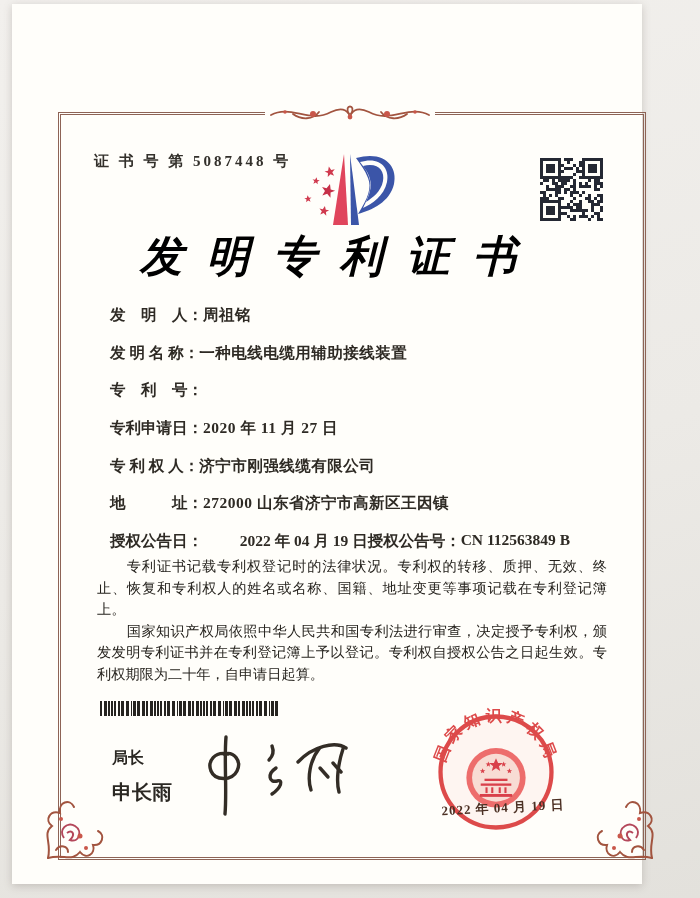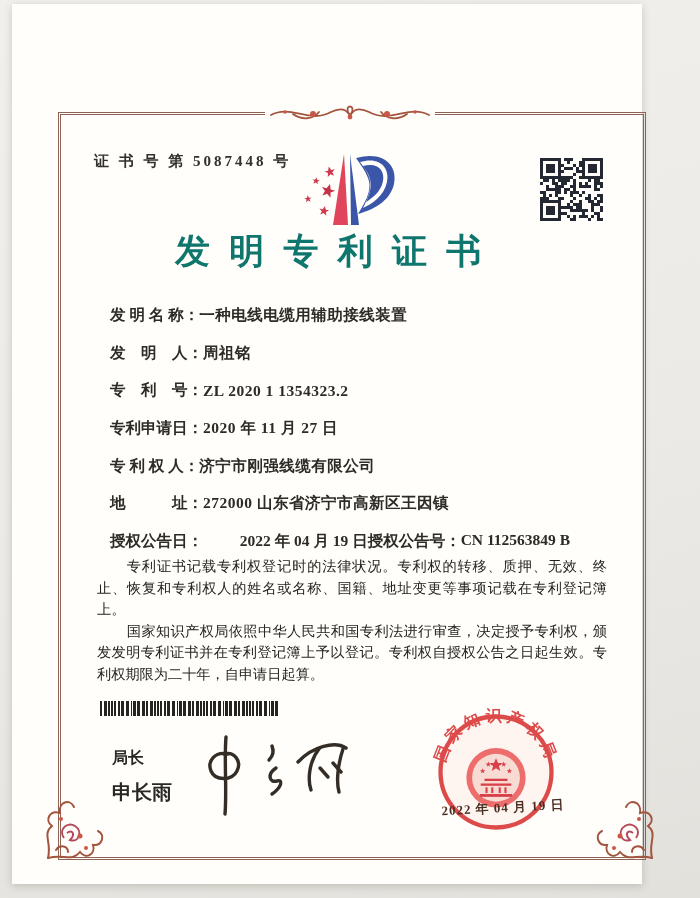--- a/index.html
+++ b/index.html
@@ -33,22 +33,22 @@
     position:absolute; left:540px; top:158px;
     display:grid; grid-template-columns:repeat(21,3px); grid-auto-rows:3px;
   }
   .qr i { display:block; }
   .qr i.on { background:#242833; }
 
   .logo { position:absolute; left:288px; top:146px; width:150px; height:94px; }
 
   .title {
     position:absolute; left:0; right:0; top:228px;
-    text-align:center; font-size:35px; font-weight:700;
-    letter-spacing:.55em; text-indent:.55em; color:#0f766e;
+    text-align:center; font-size:43px; font-weight:700;
+    letter-spacing:.55em; text-indent:.55em; color:#000000;font-style:italic;
   }
 
   .fields { position:absolute; left:110px; top:297px; width:460px; }
   .field-row { display:flex; align-items:center; height:37.6px;
     font-size:15.5px; font-weight:700; color:#2e2a24; white-space:pre; }
   .field-row .value { font-weight:600; letter-spacing:.5px; }
   .grant-row { display:flex; align-items:center; height:37.6px;
     font-size:15.5px; font-weight:700; color:#2e2a24; white-space:pre; }
   .grant-date { width:262px; display:flex;justify-content:space-between; }
   .grant-no { display:flex; }
@@ -591,27 +591,27 @@
     <polygon points="62,8 63,79 71,79" fill="#3b55a8"></polygon>
     <path d="M68,12 C96,4 110,20 106,38 C102,56 84,64 70,68 C80,52 84,42 80,32 C77,24 72,18 68,12 Z" fill="#3b55a8"></path>
     <path d="M72,16 C92,10 102,22 99,36 C96,50 84,58 75,62 C82,48 84,40 81,31 C78,23 75,20 72,16 Z" fill="#fffefa"></path>
     <path d="M75,20 C90,16 97,25 95,35 C93,46 84,52 78,56 C83,45 84,38 81,30 C79,25 77,23 75,20 Z" fill="#3b55a8"></path>
   </svg>
 
   <div class="title">发明专利证书</div>
 
   <div class="fields">
     <div class="field-row">
+      <span class="label">发　明　人：</span><span class="value">周祖铭</span>
+    </div>
+    <div class="field-row">
       <span class="label">发 明 名 称：</span><span class="value">一种电线电缆用辅助接线装置</span>
     </div>
     <div class="field-row">
-      <span class="label">发　明　人：</span><span class="value">周祖铭</span>
-    </div>
-    <div class="field-row">
-      <span class="label">专　利　号：</span><span class="value">ZL 2020 1 1354323.2</span>
+      <span class="label">专　利　号：</span>
     </div>
     <div class="field-row">
       <span class="label">专利申请日：</span><span class="value">2020 年 11 月 27 日</span>
     </div>
     <div class="field-row">
       <span class="label">专 利 权 人：</span><span class="value">济宁市刚强线缆有限公司</span>
     </div>
     <div class="field-row">
       <span class="label">地　　　址：</span><span class="value">272000 山东省济宁市高新区王因镇</span>
     </div>

